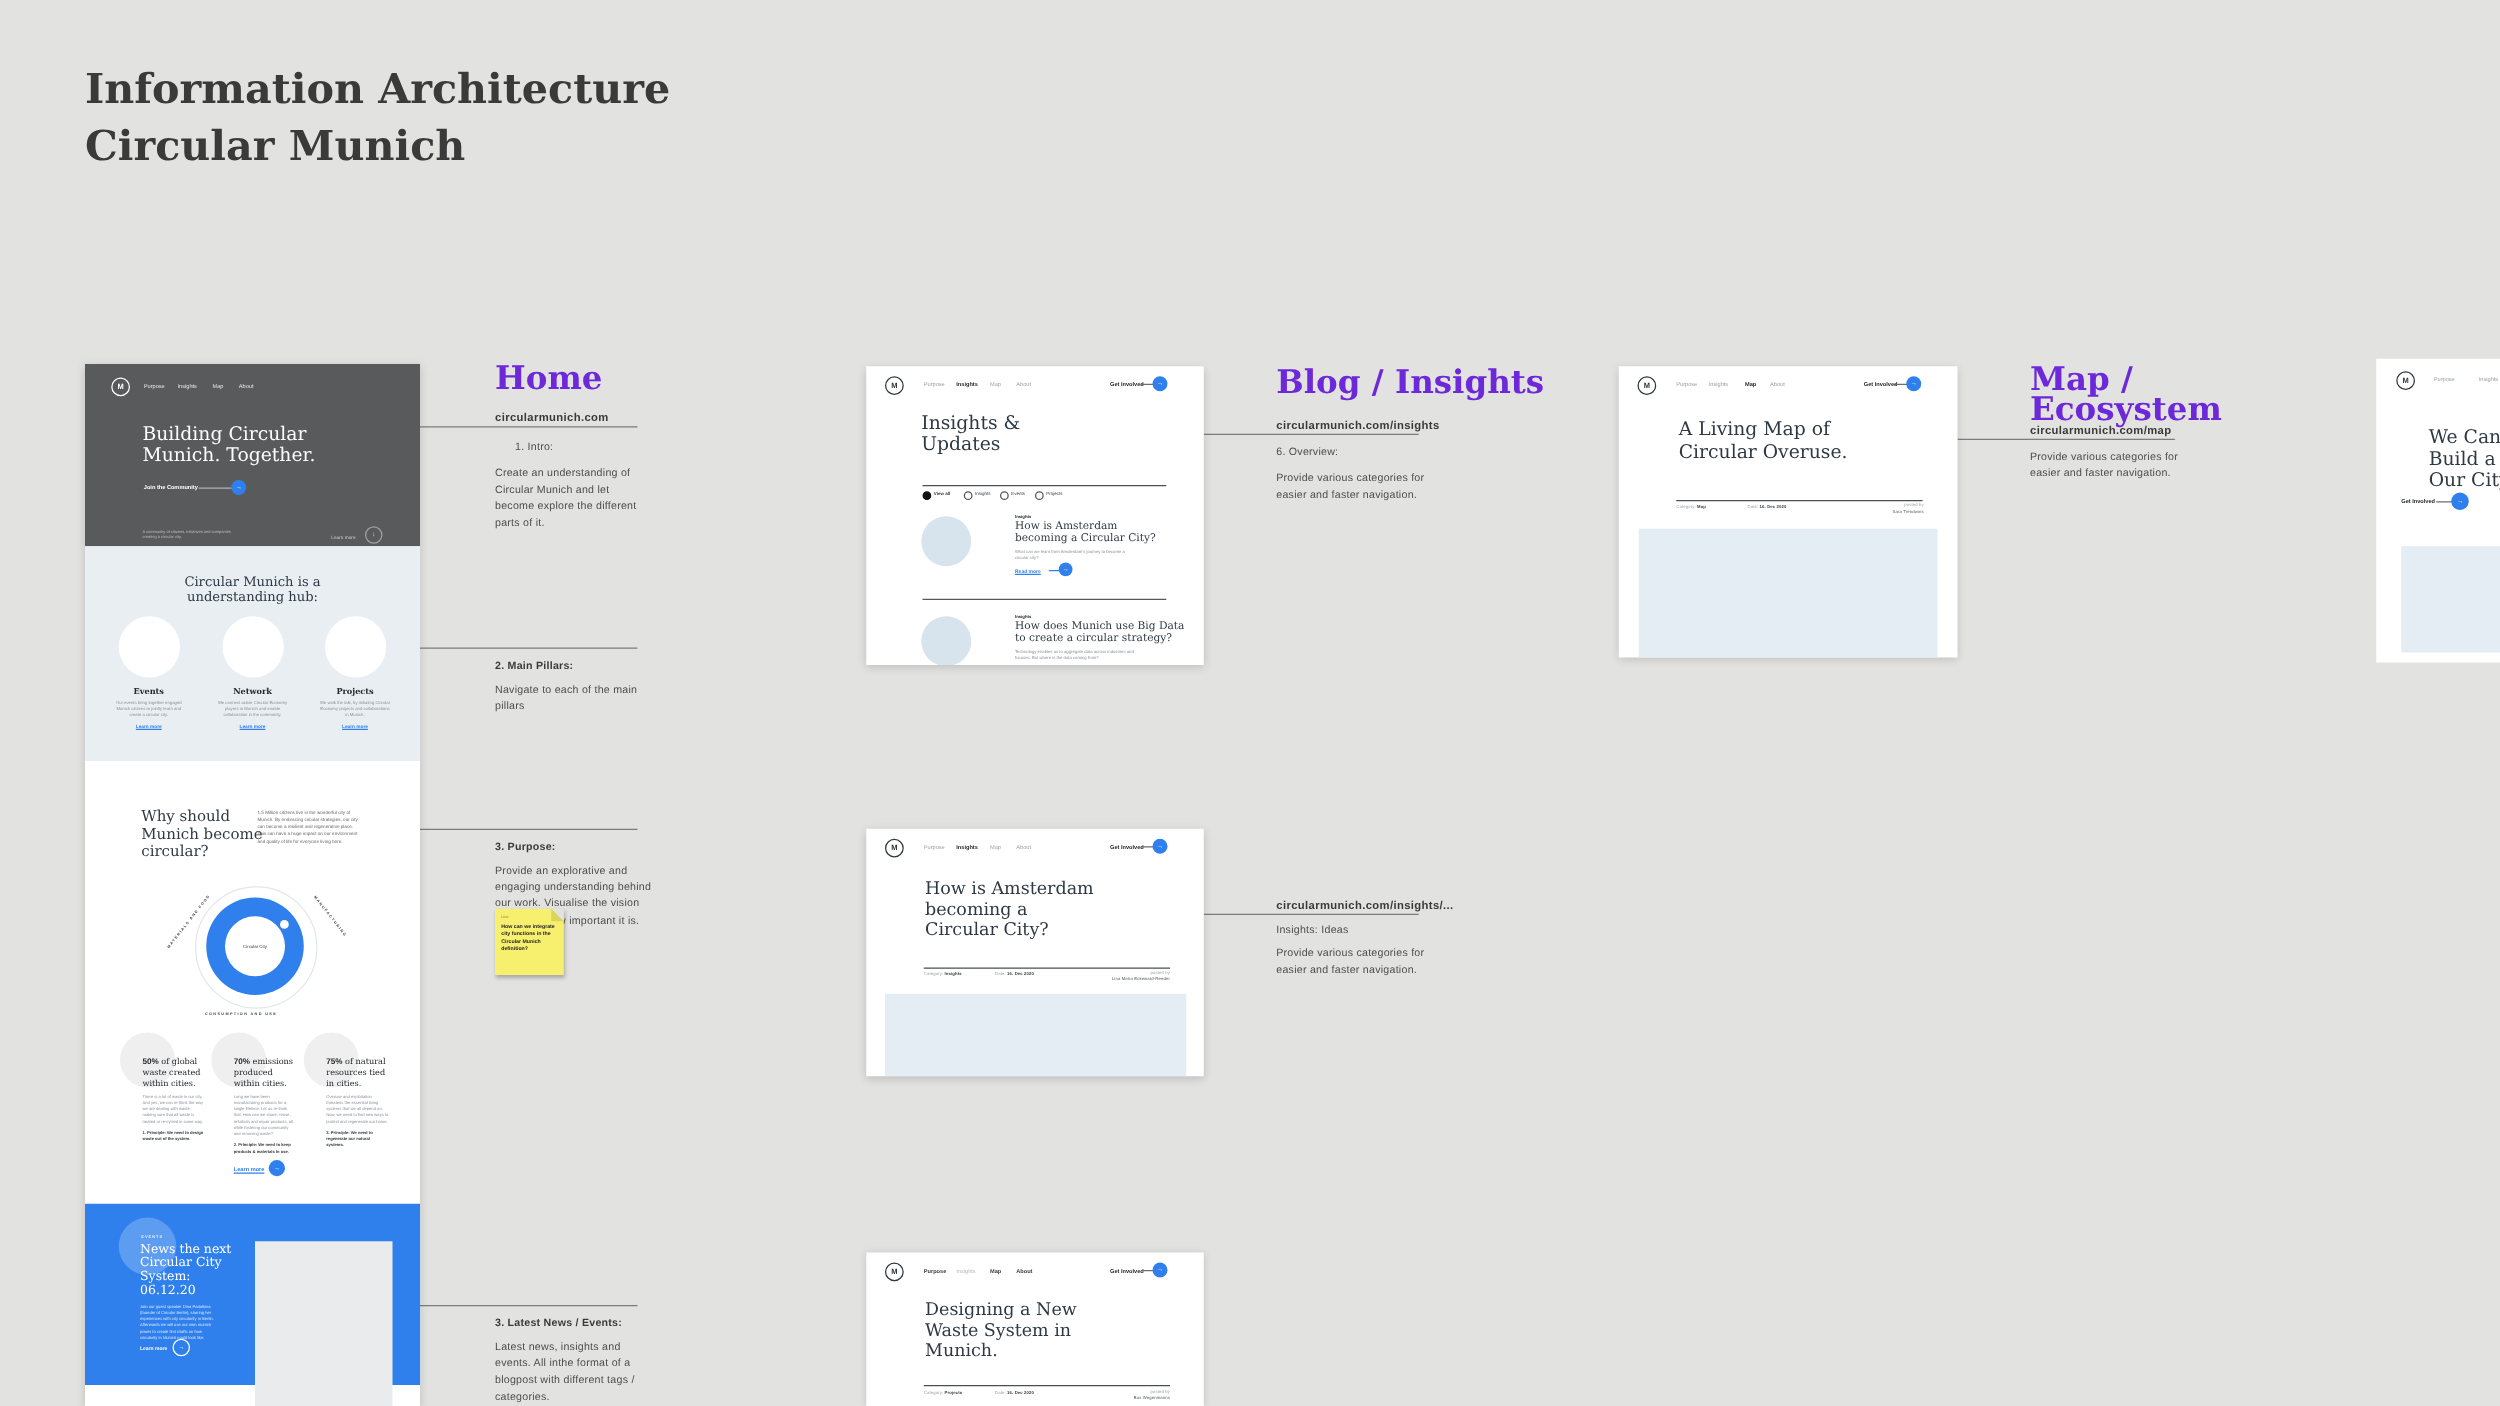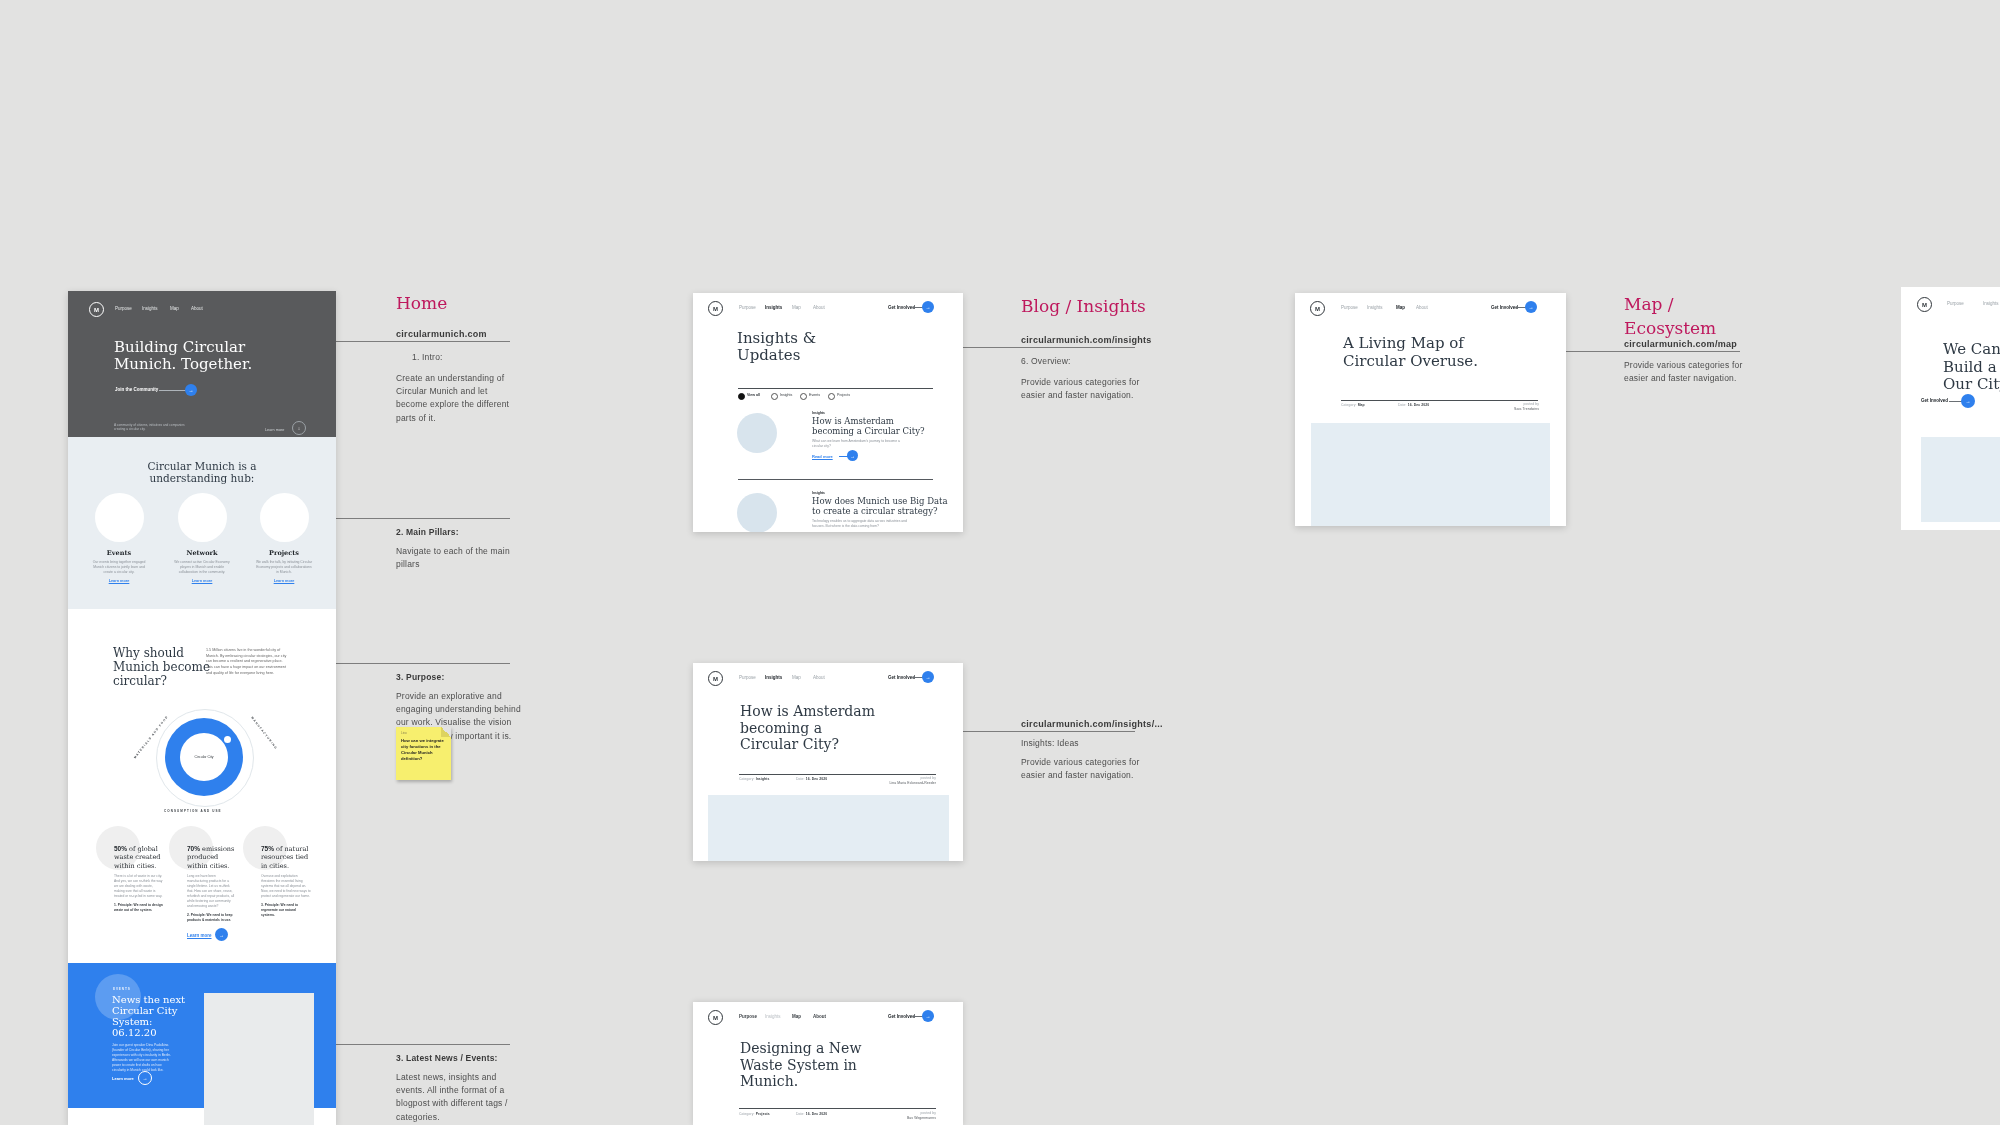--- a/index.html
+++ b/index.html
@@ -3,21 +3,21 @@
 <meta charset="utf-8">
 <style>
   html,body{margin:0;padding:0;background:#e2e2e1;}
   #canvas{position:relative;width:2000px;height:1125px;background:#e2e2e1;overflow:hidden;
           font-family:"Liberation Sans","DejaVu Sans",sans-serif;color:#333;}
   .abs{position:absolute;}
   .serif{font-family:"DejaVu Serif","Liberation Serif",serif;}
   .card{position:absolute;background:#fff;box-shadow:0 2px 7px rgba(0,0,0,.16);overflow:hidden;}
   .conn{position:absolute;height:1px;background:#7d7d7d;}
   
-  .anno-title{font-family:"DejaVu Serif","Liberation Serif",serif;font-weight:normal;font-size:17px;line-height:24px;color:#be185d;}
+  .anno-title{font-family:"DejaVu Serif","Liberation Serif",serif;font-weight:bold;font-size:26px;line-height:24px;color:#6d28d9;}
   .anno-url{font-size:9px;font-weight:bold;color:#3a3a3a;letter-spacing:.3px;}
   .anno-label{font-size:8.5px;color:#4d4d4d;letter-spacing:.2px;}
   .anno-label.b{font-weight:bold;color:#3a3a3a;}
   .anno-text{font-size:8.5px;color:#4d4d4d;line-height:1.55;letter-spacing:.2px;}
   
   .ring{border-radius:50%;display:flex;align-items:center;justify-content:center;}
   .logo-dark{width:13px;height:13px;border:1.2px solid #fff;color:#fff;font-size:6px;font-weight:bold;}
   .logo-light{width:13px;height:13px;border:1.2px solid #30363b;color:#30363b;font-size:6px;font-weight:bold;}
   .nav-item{font-size:4.5px;color:#9aa1a7;}
   .nav-item.on{color:#23282d;font-weight:bold;}
@@ -40,20 +40,24 @@
   .ring-label{font-size:3px;font-weight:bold;letter-spacing:1.1px;color:#3a3f44;white-space:nowrap;}
   .sticky{position:absolute;background:#f7ef6e;box-shadow:1px 2px 3px rgba(0,0,0,.25);}
   .fold{position:absolute;top:0;right:0;width:10px;height:10px;
         background:linear-gradient(225deg,#e2e2e1 50%,#ddd35f 50%);}
 </style>
 </head>
 <body>
 
 <div id="canvas">
 
+  <div class="abs serif" style="left:68px;top:48px;font-size:33px;line-height:46px;font-weight:bold;color:#3a3a3a;">
+    <div>Information Architecture</div>
+    <div>Circular Munich</div>
+  </div>
 
   <div class="conn" style="left:336px;top:341px;width:174px;"></div>
   <div class="conn" style="left:336px;top:518px;width:174px;"></div>
   <div class="conn" style="left:336px;top:663px;width:174px;"></div>
   <div class="conn" style="left:336px;top:1044px;width:174px;"></div>
   <div class="conn" style="left:963px;top:347px;width:172px;"></div>
   <div class="conn" style="left:963px;top:731px;width:172px;"></div>
   <div class="conn" style="left:1566px;top:351px;width:174px;"></div>
 
   <div class="card" style="left:68px;top:291px;width:268px;height:834px;">

